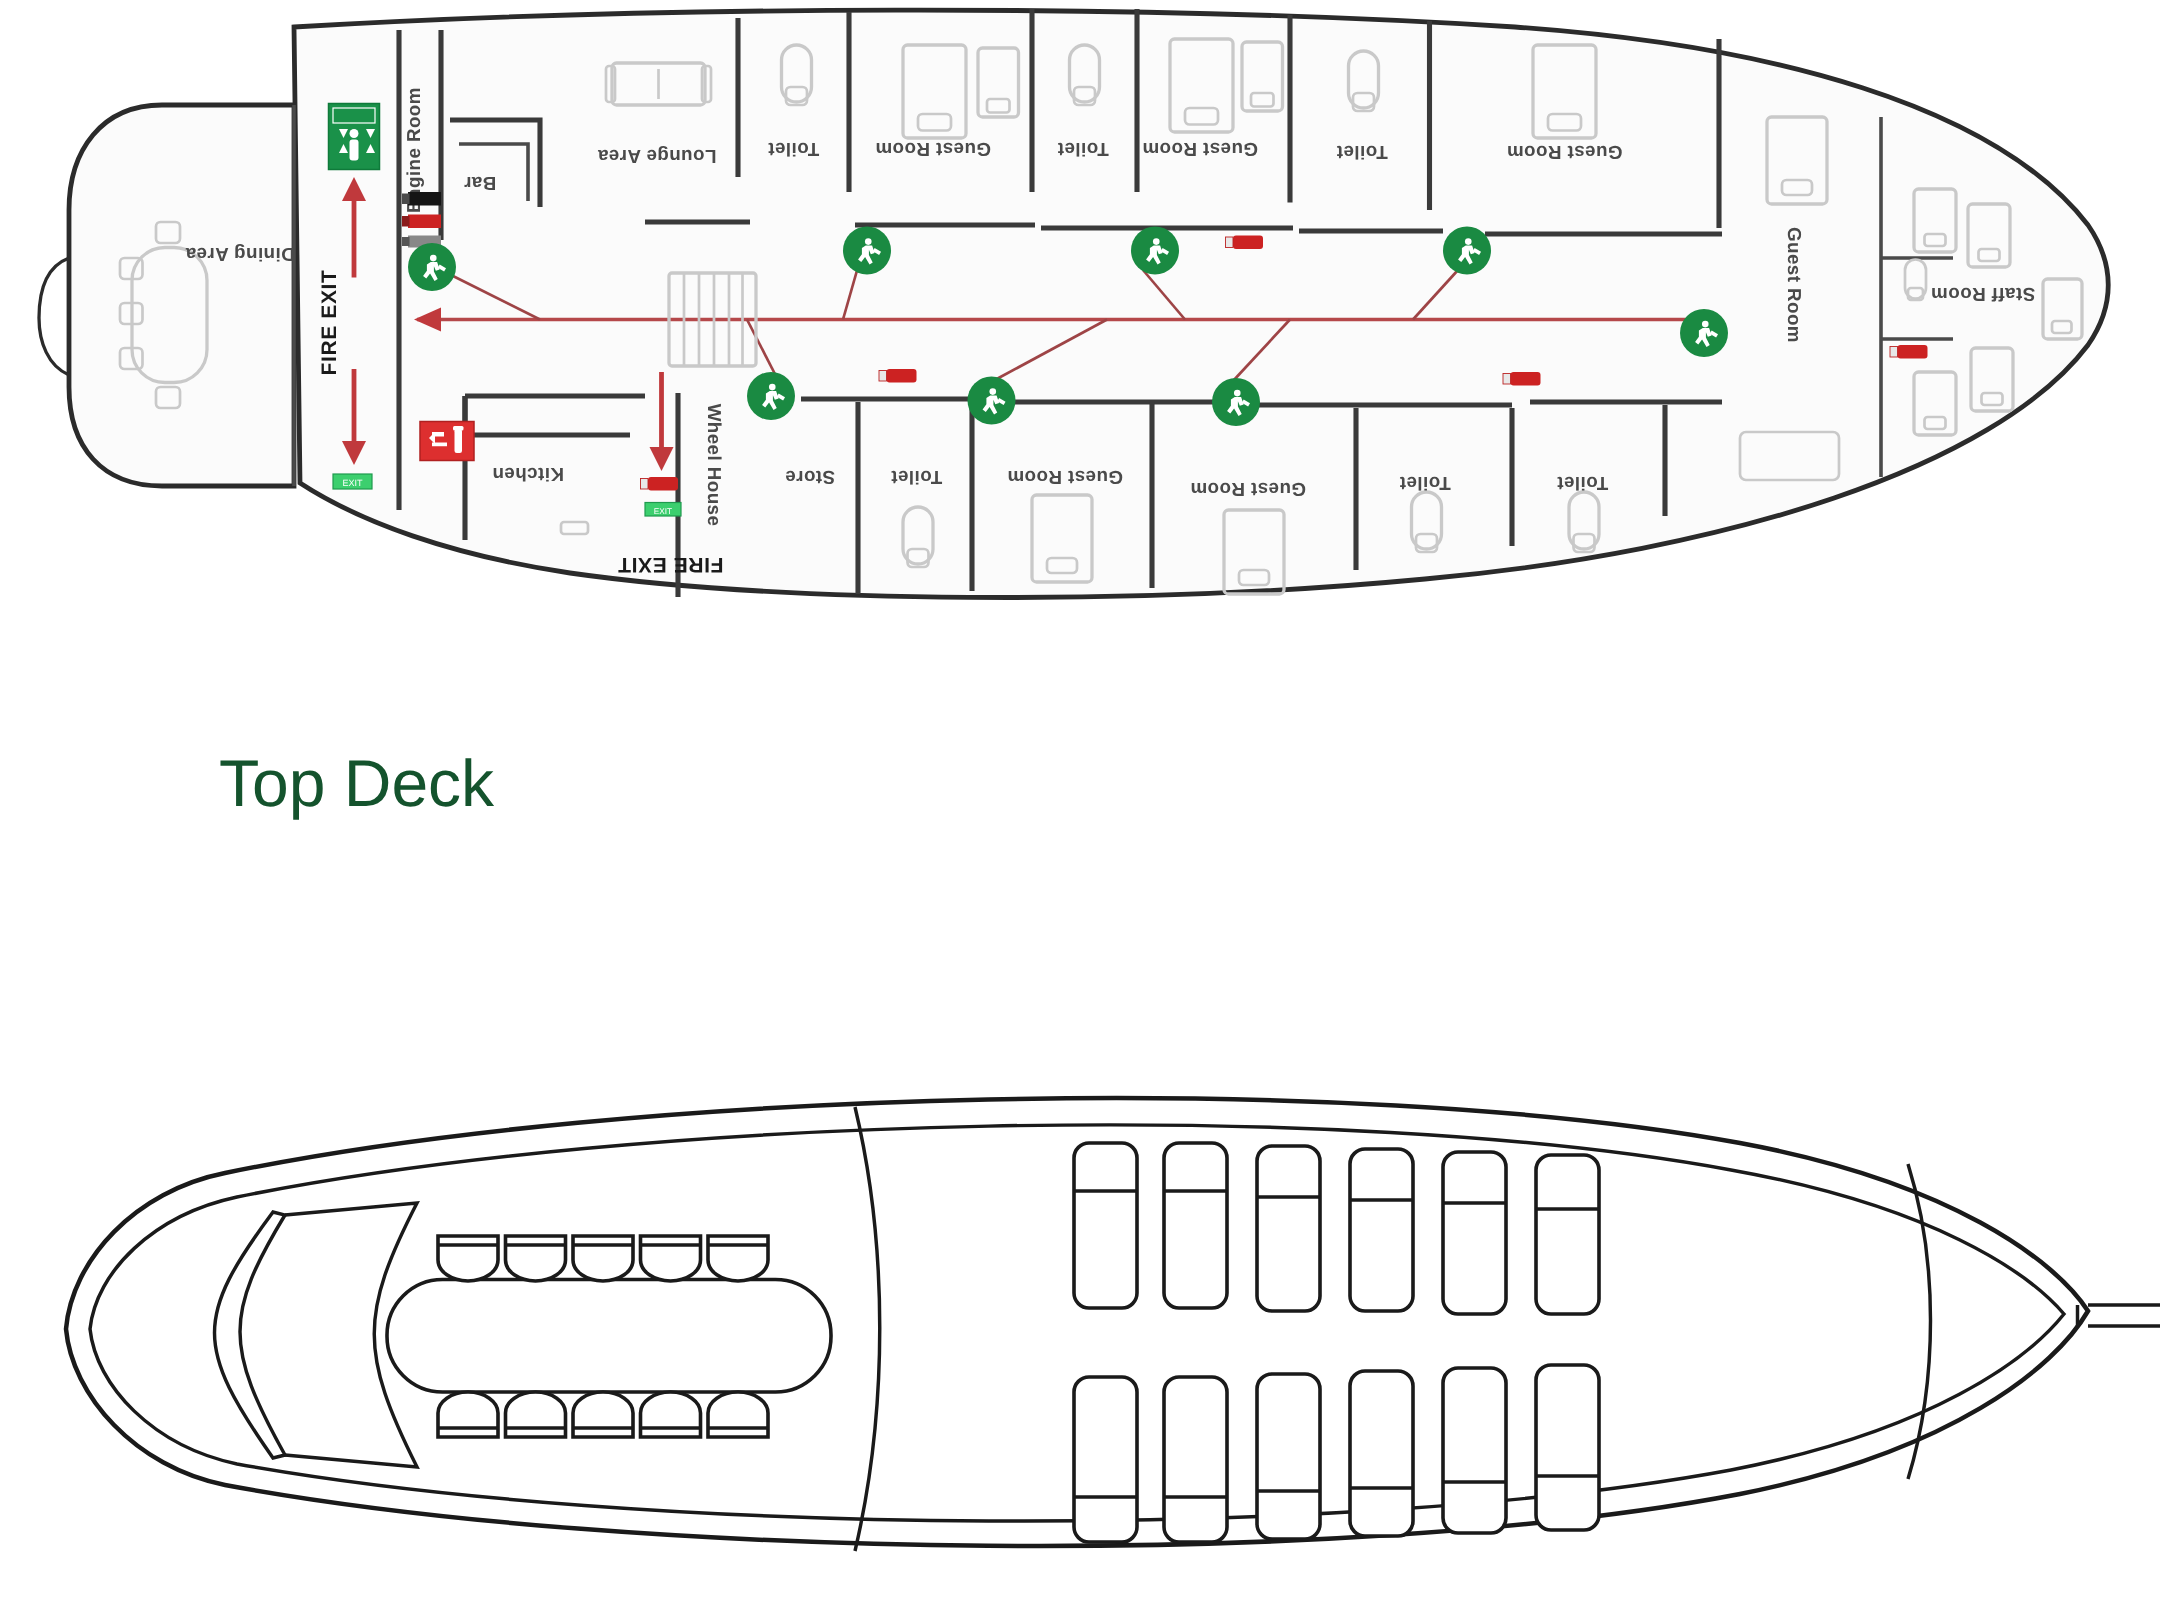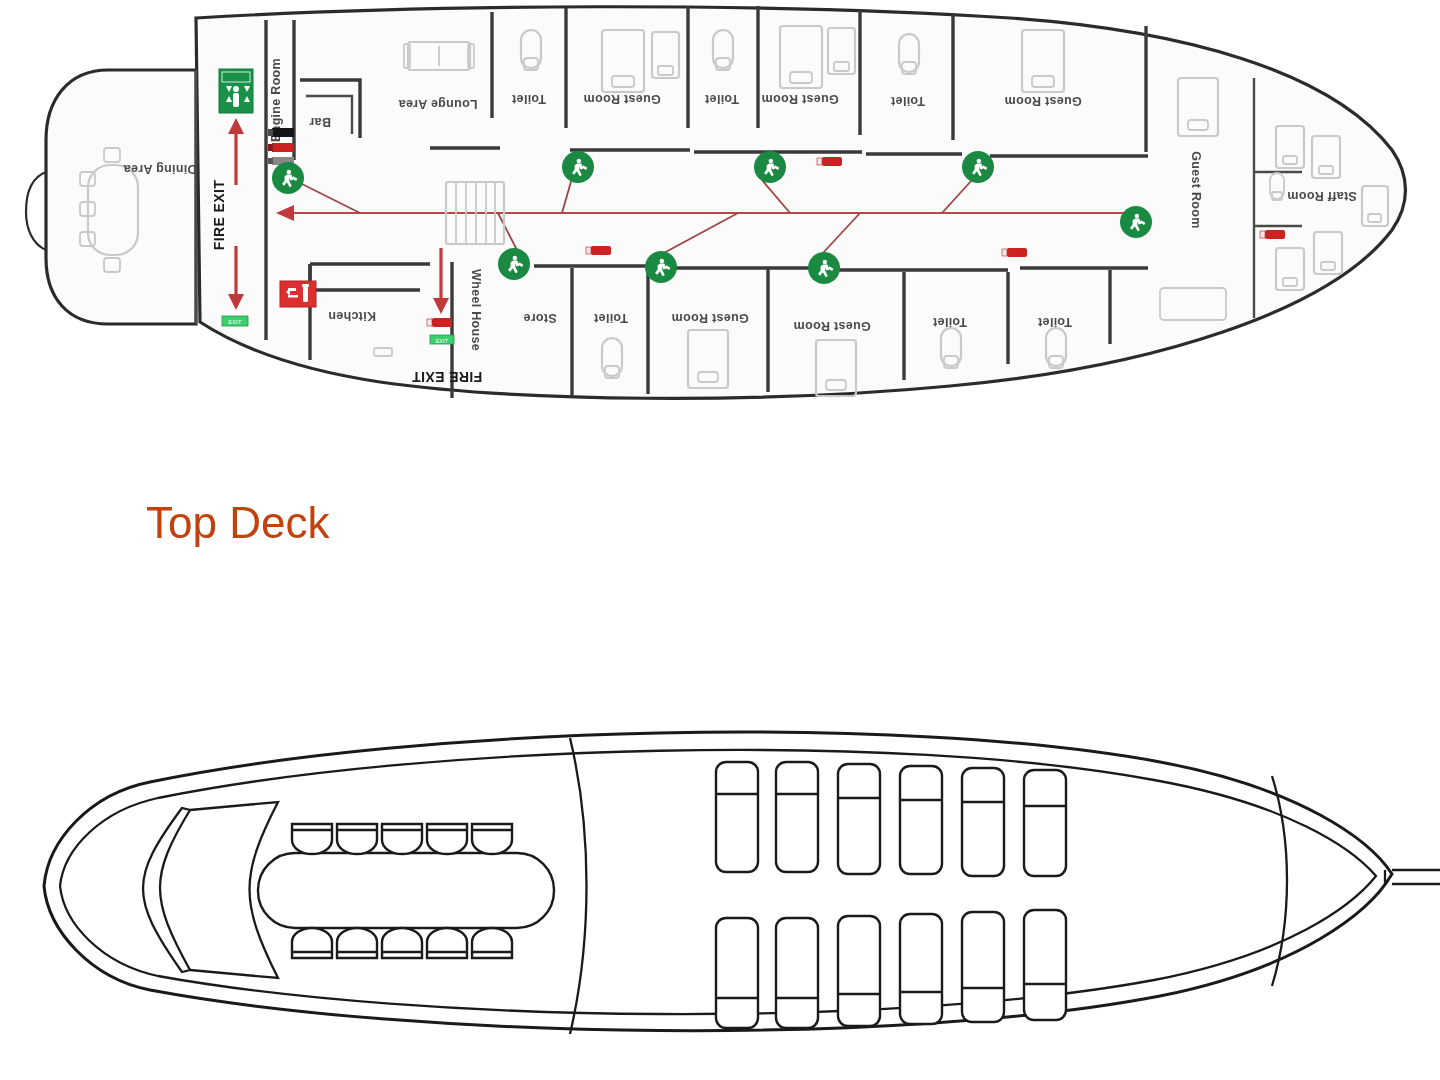--- a/index.html
+++ b/index.html
@@ -3,21 +3,21 @@
 <meta charset="utf-8">
 <style>
   html,body{margin:0;padding:0;background:#ffffff;}
   body{
     width:1440px;height:1080px;position:relative;overflow:hidden;
     font-family:"Liberation Sans", sans-serif;
   }
   #stage{position:absolute;left:0;top:0;width:1440px;height:1080px;}
   .deck-title{
     position:absolute;left:146px;top:498px;
-    font-size:44px;color:#c2410c;font-family:"Liberation Sans", sans-serif;
+    font-size:44px;color:#14532d;font-family:"Liberation Sans", sans-serif;
     letter-spacing:0px;white-space:nowrap;
   }
   svg{display:block;}
   .hull{fill:#fbfbfb;stroke:#2b2b2b;stroke-width:3.2;}
   .hull-thin{fill:none;stroke:#2b2b2b;stroke-width:2.2;}
   .wall{stroke:#3a3a3a;stroke-width:3.4;stroke-linecap:butt;fill:none;}
   .wall-thin{stroke:#4a4a4a;stroke-width:2.4;fill:none;}
   .furn{fill:none;stroke:#c9c9c9;stroke-width:2.2;}
   .furn2{fill:none;stroke:#c9c9c9;stroke-width:1.8;}
   .roomlabel{

